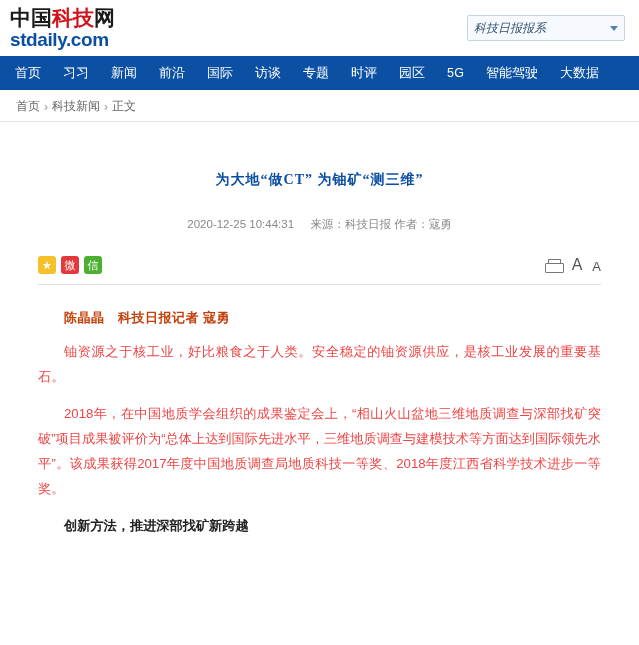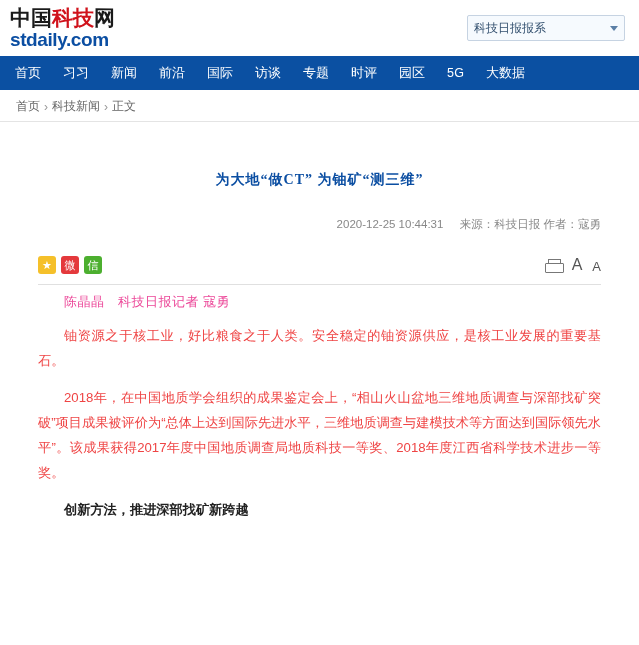--- a/index.html
+++ b/index.html
@@ -34,21 +34,21 @@
   }
   .logo-cn .red { color: #d0121b; }
   .logo-en {
     font-family: "Liberation Sans", sans-serif;
     font-size: 19px;
     font-weight: bold;
     color: #0b4ea2;
     line-height: 21px;
     letter-spacing: -0.4px;
   }
-  .header-right { margin-left: auto; }
+  .header-right { margin-left: auto; font-style: italic; }
   .select-box {
     width: 158px;
     height: 26px;
     border: 1px solid #c6d3e2;
     background: #f6fafe;
     border-radius: 2px;
     display: flex;
     align-items: center;
     padding: 0 6px;
     font-size: 12px;
@@ -107,21 +107,21 @@
     text-align: center;
     font-family: "Liberation Serif", serif;
     font-size: 14px;
     font-weight: bold;
     color: #0b4ea2;
     margin-top: 43px;
     line-height: 30px;
     letter-spacing: 1px;
   }
   .article-meta {
-    text-align: right;
+    text-align: center;
     font-size: 11.5px;
     color: #888;
     margin-top: 22px;
   }
   .article-meta .gap { display: inline-block; width: 10px; }
 
   .toolbar-row {
     display: flex;
     align-items: center;
     margin-top: 20px;
@@ -154,24 +154,24 @@
     content: "";
     position: absolute; left: 0; top: 4px; width: 17px; height: 8px;
     border: 1.5px solid #777; border-radius: 1px; background: #fff;
   }
   .font-big { font-size: 16px; color: #555; cursor: pointer; line-height: 1; }
   .font-small { font-size: 13px; color: #555; cursor: pointer; line-height: 1; }
 
   .divider { height: 1px; background: #e0e0e0; margin-top: 6px; }
 
   .byline {
-    margin-top: 8px;
+    margin-top: 24px;
     font-size: 13px;
-    font-weight: normal;
-    color: #ec4899;
+    font-weight: bold;
+    color: #c2410c;
     text-indent: 26px;
     letter-spacing: 0.5px;
   }
   .para {
     margin-top: 12px;
     font-size: 13.2px;
     line-height: 25px;
     color: #ef4444;
     text-indent: 26px;
     text-align: justify;
@@ -201,20 +201,21 @@
   <div class="nav-item">首页</div>
   <div class="nav-item">习习</div>
   <div class="nav-item">新闻</div>
   <div class="nav-item">前沿</div>
   <div class="nav-item">国际</div>
   <div class="nav-item">访谈</div>
   <div class="nav-item">专题</div>
   <div class="nav-item">时评</div>
   <div class="nav-item">园区</div>
   <div class="nav-item en">5G</div>
+  <div class="nav-item">智能驾驶</div>
   <div class="nav-item">大数据</div>
 </div>
 <div class="nav-underline"></div>
 
 <div class="breadcrumb">
   <a>首页</a>
   <span class="sep">›</span>
   <a>科技新闻</a>
   <span class="sep">›</span>
   <span class="cur">正文</span>

